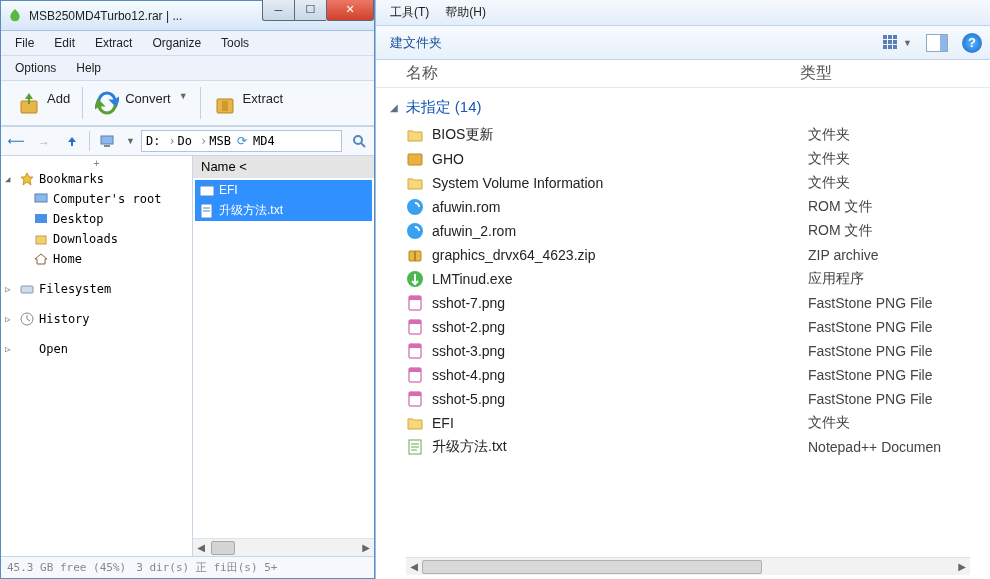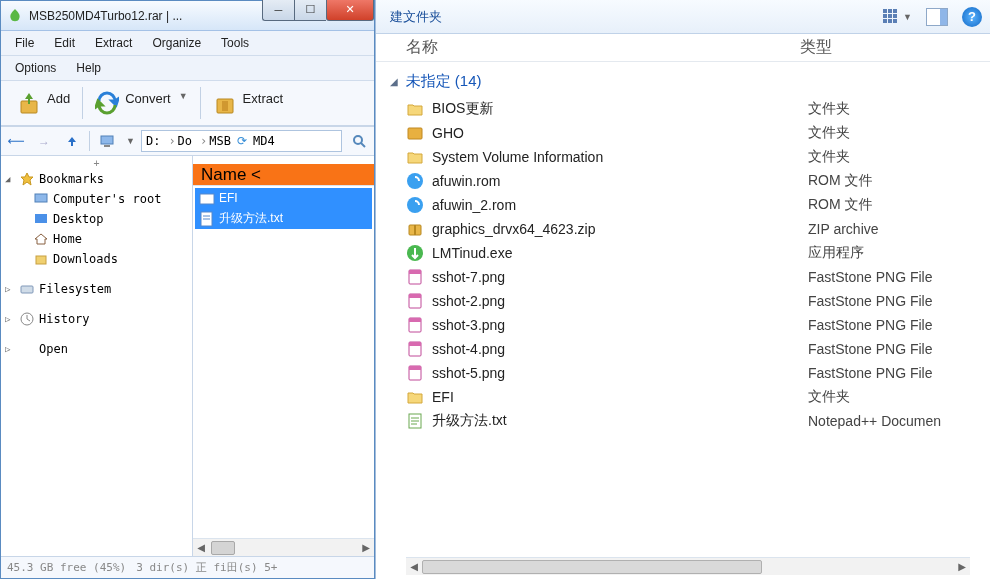--- a/index.html
+++ b/index.html
@@ -39,21 +39,21 @@
     .body-split { flex: 1; display: flex; overflow: hidden; }
     .sidebar { width: 192px; border-right: 1px solid #c8d6e8; display: flex; flex-direction: column; padding-top: 2px; font-family: Consolas, monospace; }
     .sidebar .plus { text-align: center; color: #888; font-size: 10px; }
     .tree-item { display: flex; align-items: center; padding: 2px 4px; gap: 4px; }
     .tree-item .tri { width: 10px; font-size: 9px; color: #666; }
     .tree-item .ic { width: 16px; height: 16px; display: inline-flex; align-items: center; justify-content: center; }
     .tree-children { padding-left: 22px; }
     .tree-children .tree-item { padding-left: 10px; }
     
     .filepane { flex: 1; display: flex; flex-direction: column; }
-    .filehdr { height: 22px; border-bottom: 1px solid #dbe4ee; display: flex; align-items: center; padding: 0 8px; font-size: 17px; background: #f97316; margin-top: 8px; }
+    .filehdr { height: 22px; border-bottom: 1px solid #dbe4ee; display: flex; align-items: center; padding: 0 8px; font-size: 13px; background: #e5e5e5; }
     .filelist { flex: 1; padding: 2px; }
     .filerow { display: flex; align-items: center; gap: 4px; padding: 2px 4px; }
     .filerow.sel { background: #3090ff; color: #fff; }
     .filerow .ic { width: 16px; height: 16px; }
     .hscroll { height: 18px; border-top: 1px solid #dbe4ee; display: flex; align-items: center; background: #f2f2f2; }
     .hscroll .arrow { width: 16px; text-align: center; color: #666; font-size: 10px; }
     .hscroll .thumb { width: 24px; height: 14px; background: #d4d4d4; border: 1px solid #a8a8a8; border-radius: 2px; margin-left: 2px; }
     
     .statusbar { height: 22px; border-top: 1px solid #c8d6e8; background: #f5f8fd; display: flex; align-items: center; padding: 0 6px; font-family: Consolas, monospace; font-size: 11px; color: #888; gap: 10px; }
     
@@ -211,32 +211,32 @@
           <span class="ic">
               <svg width="14" height="14" viewBox="0 0 14 14">
                 <rect x="1" y="2" width="12" height="9" fill="#4a90e8"></rect>
               </svg>
             </span>
           <span>Desktop</span>
         </div>
         <div class="tree-item">
           <span class="ic">
               <svg width="14" height="14" viewBox="0 0 14 14">
+                <rect x="2" y="4" width="10" height="8" fill="#f0d070" stroke="#c8a040"></rect>
+              </svg>
+            </span>
+          <span>Downloads</span>
+        </div>
+        <div class="tree-item">
+          <span class="ic">
+              <svg width="14" height="14" viewBox="0 0 14 14">
                 <path d="M7 2 L13 7 L11 7 L11 12 L3 12 L3 7 L1 7 Z" fill="#fff" stroke="#886040"></path>
               </svg>
             </span>
           <span>Home</span>
-        </div>
-        <div class="tree-item">
-          <span class="ic">
-              <svg width="14" height="14" viewBox="0 0 14 14">
-                <rect x="2" y="4" width="10" height="8" fill="#f0d070" stroke="#c8a040"></rect>
-              </svg>
-            </span>
-          <span>Downloads</span>
         </div>
       </div>
       <div style="height:10px"></div>
       <div class="tree-item">
         <span class="tri">▷</span>
         <span class="ic">
             <svg width="14" height="14" viewBox="0 0 14 14">
               <rect x="1" y="4" width="12" height="7" rx="1" fill="#d0dce8" stroke="#8098b8"></rect>
             </svg>
           </span>
@@ -294,20 +294,24 @@
     </div>
   </div>
 
   <div class="statusbar">
     <span>45.3 GB free (45%)</span>
     <span>3 dir(s) 正 fi田(s) 5+</span>
   </div>
 </div>
 
 <div class="explorer">
+  <div class="exp-menu">
+    <span class="mitem">工具(T)</span>
+    <span class="mitem">帮助(H)</span>
+  </div>
   <div class="exp-toolbar2">
     <span class="newfolder">建文件夹</span>
     <div class="right">
       <div class="viewbtn">
         <span class="grid">
             <span></span>
             <span></span>
             <span></span>
             <span></span>
             <span></span>

